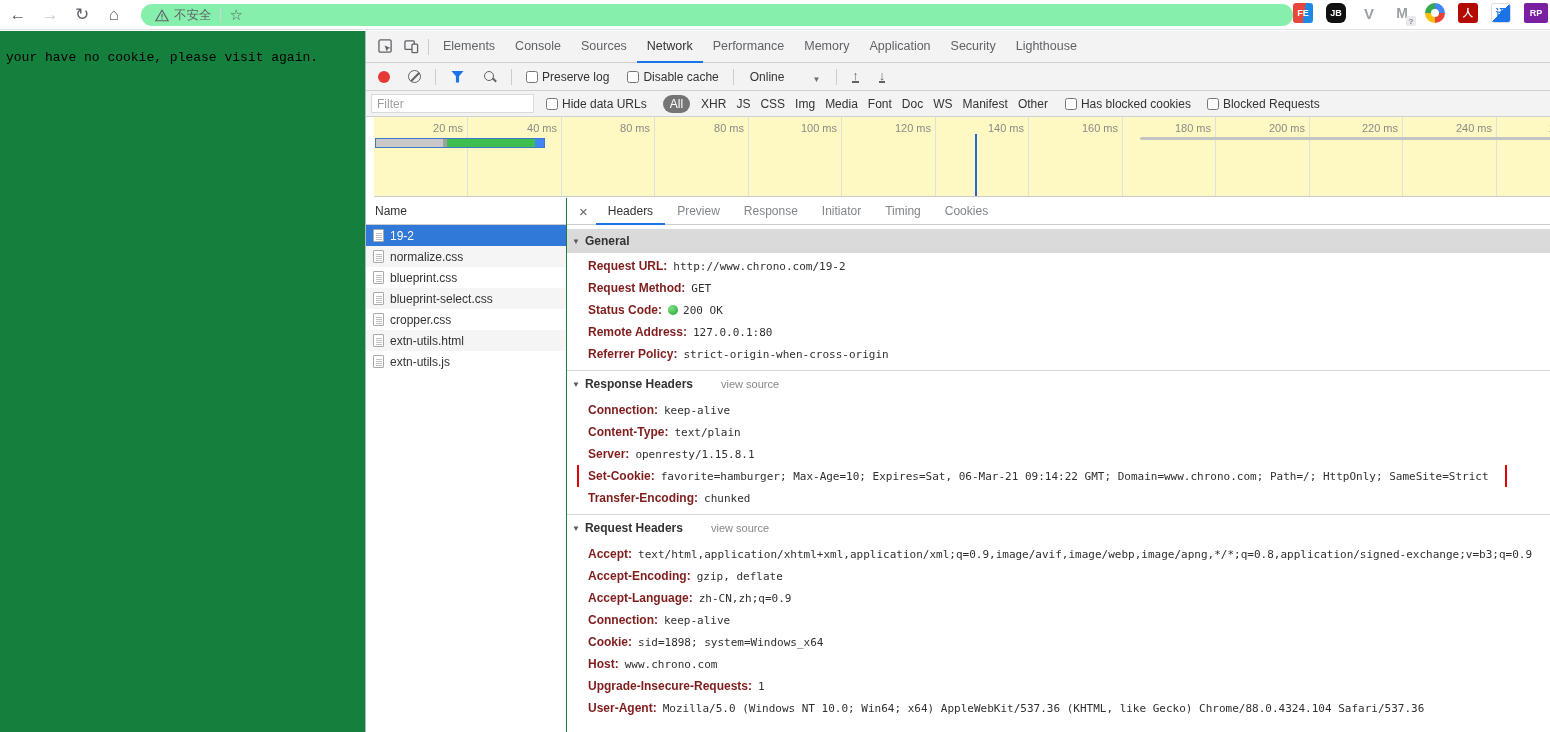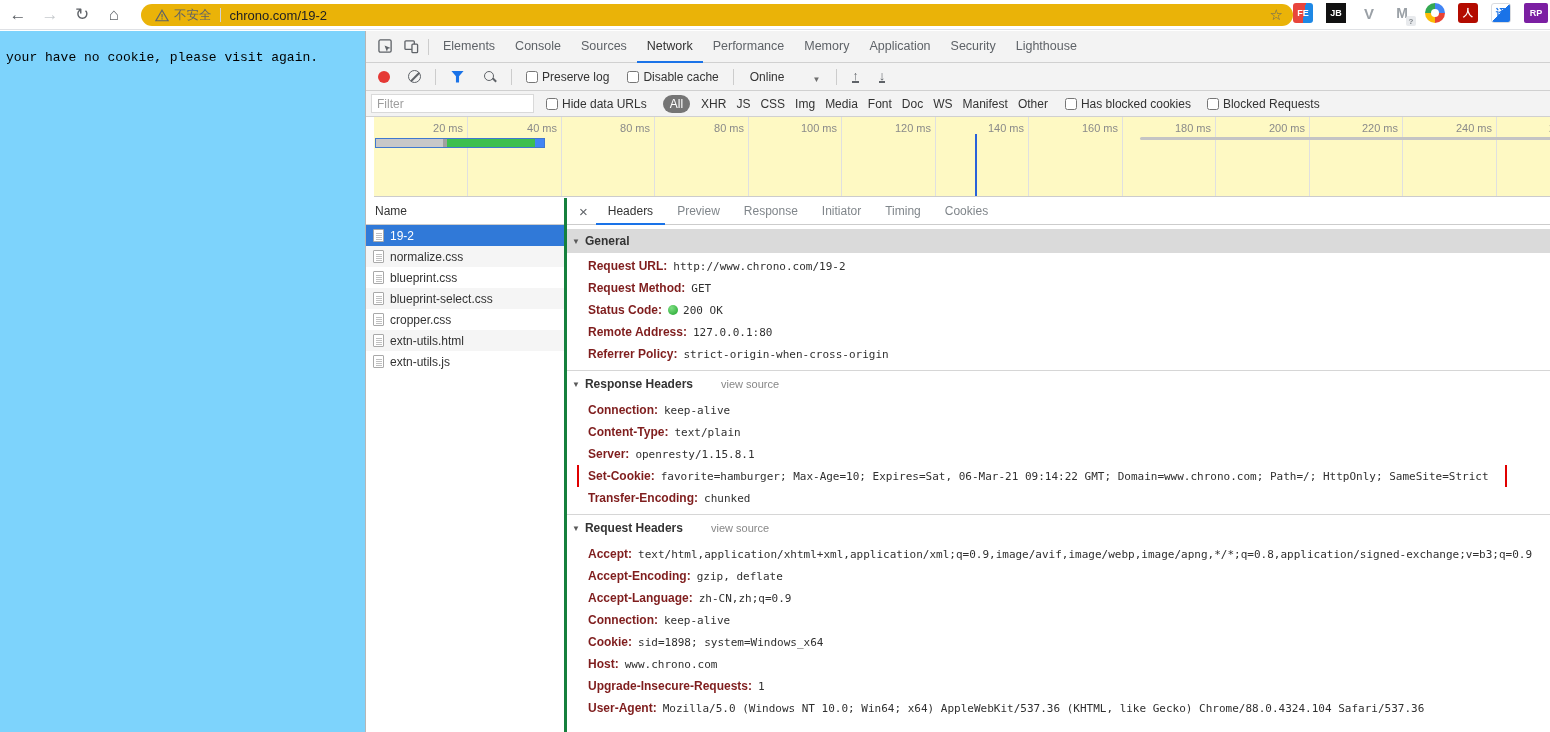--- a/index.html
+++ b/index.html
@@ -6,47 +6,47 @@
   html,body { width:1550px; height:732px; overflow:hidden; background:#fff;
               font-family:"Liberation Sans", sans-serif; }
   .mono { font-family:"DejaVu Sans Mono","Liberation Mono",monospace; }
 
   
   #toolbar { position:absolute; left:0; top:0; width:1550px; height:30px; background:#fff;
              border-bottom:1px solid #dfe1e5; display:flex; align-items:center; }
   .nav-ico { width:28px; height:26px; display:flex; align-items:center; justify-content:center;
              font-size:17px; color:#5f6368; margin-left:4px; cursor:pointer; }
   .nav-ico.disabled { color:#c6cacd; }
-  #omnibox { position:absolute; left:141px; top:4px; width:1152px; height:22px; background:#eab308;
+  #omnibox { position:absolute; left:141px; top:4px; width:1152px; height:22px; background:#86efac;
              border-radius:11px; display:flex; align-items:center; padding:0 8px; }
   .warn-tri { width:14px; height:13px; margin:0 5px 0 6px; flex:0 0 auto; }
   .sec-label { font-size:12.5px; color:#5f6368; margin-right:8px; }
   .omni-sep { width:1px; height:14px; background:#d0d3d6; margin-right:9px; }
   .url-text { font-size:13px; color:#202124; flex:1 1 auto; }
   .star { font-size:15px; color:#5f6368; margin-right:2px; cursor:pointer; }
   #extensions { position:absolute; right:2px; top:3px; display:flex; align-items:center; gap:13px; }
   .ext { width:20px; height:20px; border-radius:3px; display:flex; align-items:center; justify-content:center;
          font-size:9px; font-weight:bold; color:#fff; position:relative; cursor:pointer; }
   .ext.fe { background:linear-gradient(100deg,#e8453c 55%,#1e88e5 55%); }
-  .ext.jb { background:#111; border-radius:0; }
+  .ext.jb { background:#111; border-radius:6px; }
   .ext.v  { background:transparent; color:#9aa0a6; font-size:15px; }
   .ext.mail { background:transparent; color:#9aa0a6; font-size:14px; }
   .ext .badge { position:absolute; right:-4px; bottom:-3px; width:10px; height:10px; background:#e8eaed;
                 color:#80868b; font-size:8px; border-radius:2px; display:flex; align-items:center; justify-content:center; }
   .ext.compass { border-radius:50%;
      background:conic-gradient(#4285f4 0 25%, #ea4335 25% 50%, #fbbc05 50% 75%, #34a853 75% 100%); }
   .ext.compass::after { content:""; width:8px; height:8px; border-radius:50%; background:#fff; }
   .ext.pdf { background:#b30b00; font-size:10px; }
   .ext.translate { background:linear-gradient(135deg,#fff 48%,#1a73e8 48%); color:#1a73e8; font-size:10px;
                    border:1px solid #dadce0; }
   .ext.translate span { background:#fff0; }
   .ext.rp { background:#7b1fa2; border-radius:2px; width:24px; }
 
   
-  #page { position:absolute; left:0; top:31px; width:365px; height:701px; background:#7dd3fc; }
+  #page { position:absolute; left:0; top:31px; width:365px; height:701px; background:#15803d; }
   #cookie-text { position:absolute; left:6px; top:19px; font-size:13px; color:#000;
                  font-family:"Liberation Mono","DejaVu Sans Mono",monospace; }
 
   
   #devtools { position:absolute; left:365px; top:31px; width:1185px; height:701px; background:#fff;
               border-left:1px solid #b6b6b6; }
   .bar { display:flex; align-items:center; background:#f3f3f3; border-bottom:1px solid #d0d0d0; }
   #dt-tabbar { height:32px; padding-left:6px; }
   .tb-ico { width:26px; height:24px; display:flex; align-items:center; justify-content:center; cursor:pointer; }
   .vsep { width:1px; height:16px; background:#cccccc; margin:0 4px; }
@@ -93,21 +93,21 @@
   #overview-bar .seg1 { width:40%; background:#c8c8c8; }
   #overview-bar .seg2 { width:2.5%; background:#a0a0a0; }
   #overview-bar .seg3 { width:52%; background:#3dbf4f; }
   #overview-bar .seg4 { width:5.5%; background:#4285f4; }
   #dcl-line { position:absolute; left:601px; top:17px; width:2px; height:63px; background:#2962d9; }
   #tl-scroll { position:absolute; left:766px; top:20px; width:418px; height:3px; background:#c4c4c4;
                border-radius:2px; cursor:grab; }
 
   
   #dt-main { position:absolute; left:0; top:167px; width:1184px; height:534px; display:flex; }
-  #request-list { width:201px; border-right:3px solid #15803d; flex:0 0 auto; }
+  #request-list { width:201px; border-right:1px solid #15803d; flex:0 0 auto; }
   #list-header { height:27px; border-bottom:1px solid #ccc; display:flex; align-items:center;
                  padding-left:9px; font-size:12px; color:#333; cursor:pointer; }
   .req-row { height:21px; display:flex; align-items:center; padding-left:7px; font-size:12px; color:#333;
              cursor:pointer; white-space:nowrap; }
   .req-row:nth-child(odd) { background:#f5f5f5; }
   .req-row.selected { background:#3079d8 !important; color:#fff; }
   .doc-ico { width:11px; height:13px; border:1px solid #a9a9a9; background:#fff; border-radius:1px;
              margin-right:6px; position:relative; flex:0 0 auto; }
   .doc-ico::after { content:""; position:absolute; left:2px; top:3px; width:6px; height:1px; background:#c0c0c0;
                     box-shadow:0 2px #c0c0c0, 0 4px #c0c0c0, 0 6px #c0c0c0; }
@@ -152,21 +152,20 @@
   <div class="nav-ico">⌂</div>
 
   <div id="omnibox">
     <svg class="warn-tri" viewBox="0 0 16 14">
       <path d="M8 1 L15 13 L1 13 Z" fill="none" stroke="#5f6368" stroke-width="1.4"></path>
       <rect x="7.4" y="5.2" width="1.3" height="4" fill="#5f6368"></rect>
       <rect x="7.4" y="10.2" width="1.3" height="1.3" fill="#5f6368"></rect>
     </svg>
     <span class="sec-label">不安全</span>
     <span class="omni-sep"></span>
-    <span class="url-text">chrono.com/19-2</span>
     <span class="star">☆</span>
   </div>
 
   <div id="extensions">
     <div class="ext fe">
         <span>FE</span>
       </div>
     <div class="ext jb">
         <span>JB</span>
       </div>

